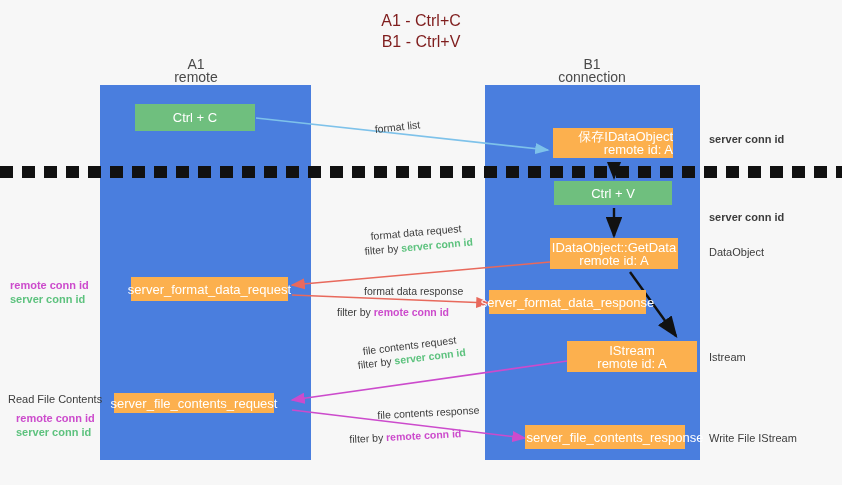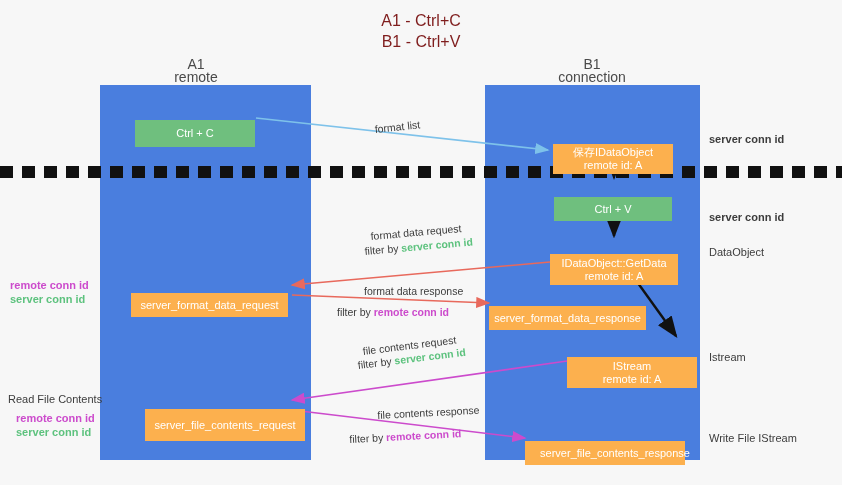--- a/index.html
+++ b/index.html
@@ -7,21 +7,21 @@
     width:842px;height:485px;background:#f7f7f7;
     font-family:"Liberation Sans","DejaVu Sans",sans-serif;
     color:#3c3c3c;position:relative;overflow:hidden;
   }
   #stage{position:absolute;left:0;top:0;width:842px;height:485px;}
   svg#wires{position:absolute;left:0;top:0;width:842px;height:485px;pointer-events:none;}
   .lane{position:absolute;background:#4a7ede;}
   .lane-head{position:absolute;text-align:center;font-size:14px;line-height:13px;color:#4a4a4a;}
   .title{position:absolute;left:0;top:10px;width:842px;text-align:center;font-size:16px;line-height:21px;color:#7f1d1d;}
   .box{position:absolute;box-sizing:border-box;display:flex;flex-direction:column;
-       align-items:center;justify-content:center;color:#ffffff;font-size:11px;line-height:13px;text-align:center;margin-top:16px;}
+       align-items:center;justify-content:center;color:#ffffff;font-size:13px;line-height:13px;text-align:center;}
   .box.green{background:#6fbf7e;}
   .box.orange{background:#fcb04e;}
   .lbl{position:absolute;font-size:10.5px;line-height:14px;color:#3c3c3c;white-space:nowrap;}
   .lbl.rot{transform-origin:left top;}
   .green-t{color:#5dc27e;font-weight:bold;}
   .magenta-t{color:#cc4bcc;font-weight:bold;}
   .side{position:absolute;font-size:11px;line-height:14px;white-space:nowrap;}
   .side .green-t,.side .magenta-t{display:block;}
   .annot{position:absolute;font-size:11px;line-height:14px;color:#3c3c3c;white-space:nowrap;}
   .dashes{position:absolute;left:0;top:166px;width:842px;height:12px;
@@ -73,21 +73,21 @@
     <path d="M567,361 L292,400" stroke="#cc4bcc" stroke-width="1.6" fill="none" marker-end="url(#ah-mag)"></path>
     <path d="M292,410 L525,438" stroke="#cc4bcc" stroke-width="1.6" fill="none" marker-end="url(#ah-mag)"></path>
   </svg>
 
   <div class="dashes"></div>
 
   <div class="box green" style="left:135px;top:104px;width:120px;height:27px;">
     <span>Ctrl + C</span>
   </div>
 
-  <div class="box orange" style="left:553px;top:128px;width:120px;height:30px;">
+  <div class="box orange" style="left:553px;top:128px;width:120px;height:30px;align-items:flex-end;">
     <span>保存IDataObject</span>
     <span>remote id: A</span>
   </div>
 
   <div class="box green" style="left:554px;top:181px;width:118px;height:24px;">
     <span>Ctrl + V</span>
   </div>
 
   <div class="box orange" style="left:550px;top:238px;width:128px;height:31px;">
     <span>IDataObject::GetData</span>
@@ -100,21 +100,21 @@
   </div>
 
   <div class="box orange" style="left:131px;top:277px;width:157px;height:24px;">
     <span>server_format_data_request</span>
   </div>
 
   <div class="box orange" style="left:489px;top:290px;width:157px;height:24px;">
     <span>server_format_data_response</span>
   </div>
 
-  <div class="box orange" style="left:145px;top:393px;width:160px;height:32px;">
+  <div class="box orange" style="left:114px;top:393px;width:160px;height:20px;">
     <span>server_file_contents_request</span>
   </div>
 
   <div class="box orange" style="left:525px;top:425px;width:160px;height:24px;padding-left:20px;">
     <span>server_file_contents_response</span>
   </div>
 
   <div class="lbl rot" style="left:374px;top:122px;transform:rotate(-6deg);">format list</div>
 
   <div class="lbl rot" style="left:370px;top:229px;transform:rotate(-5deg);">format data request</div>

